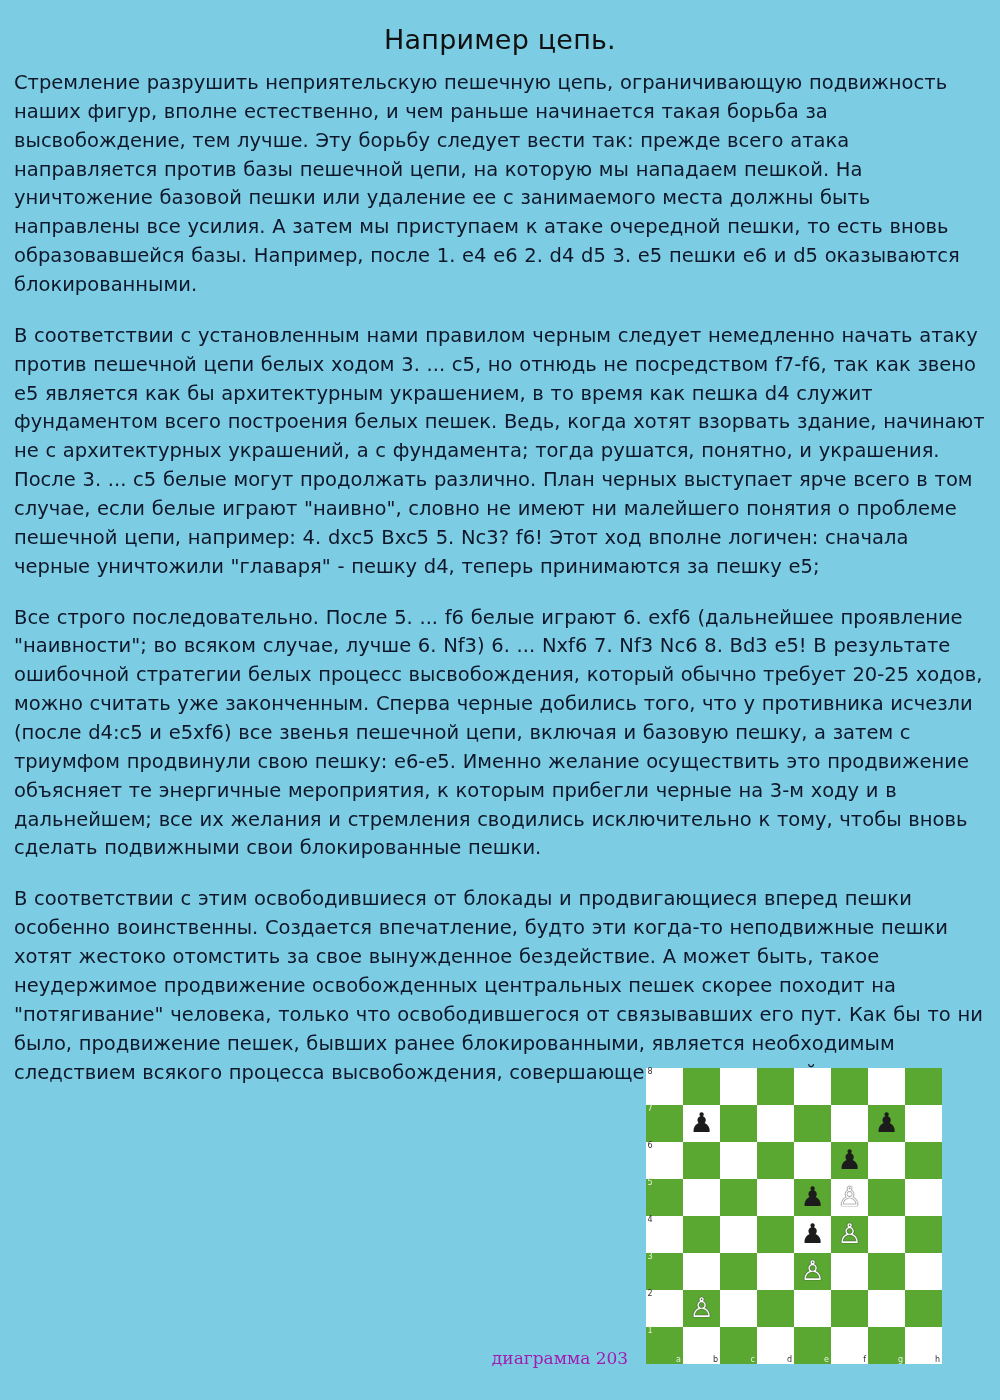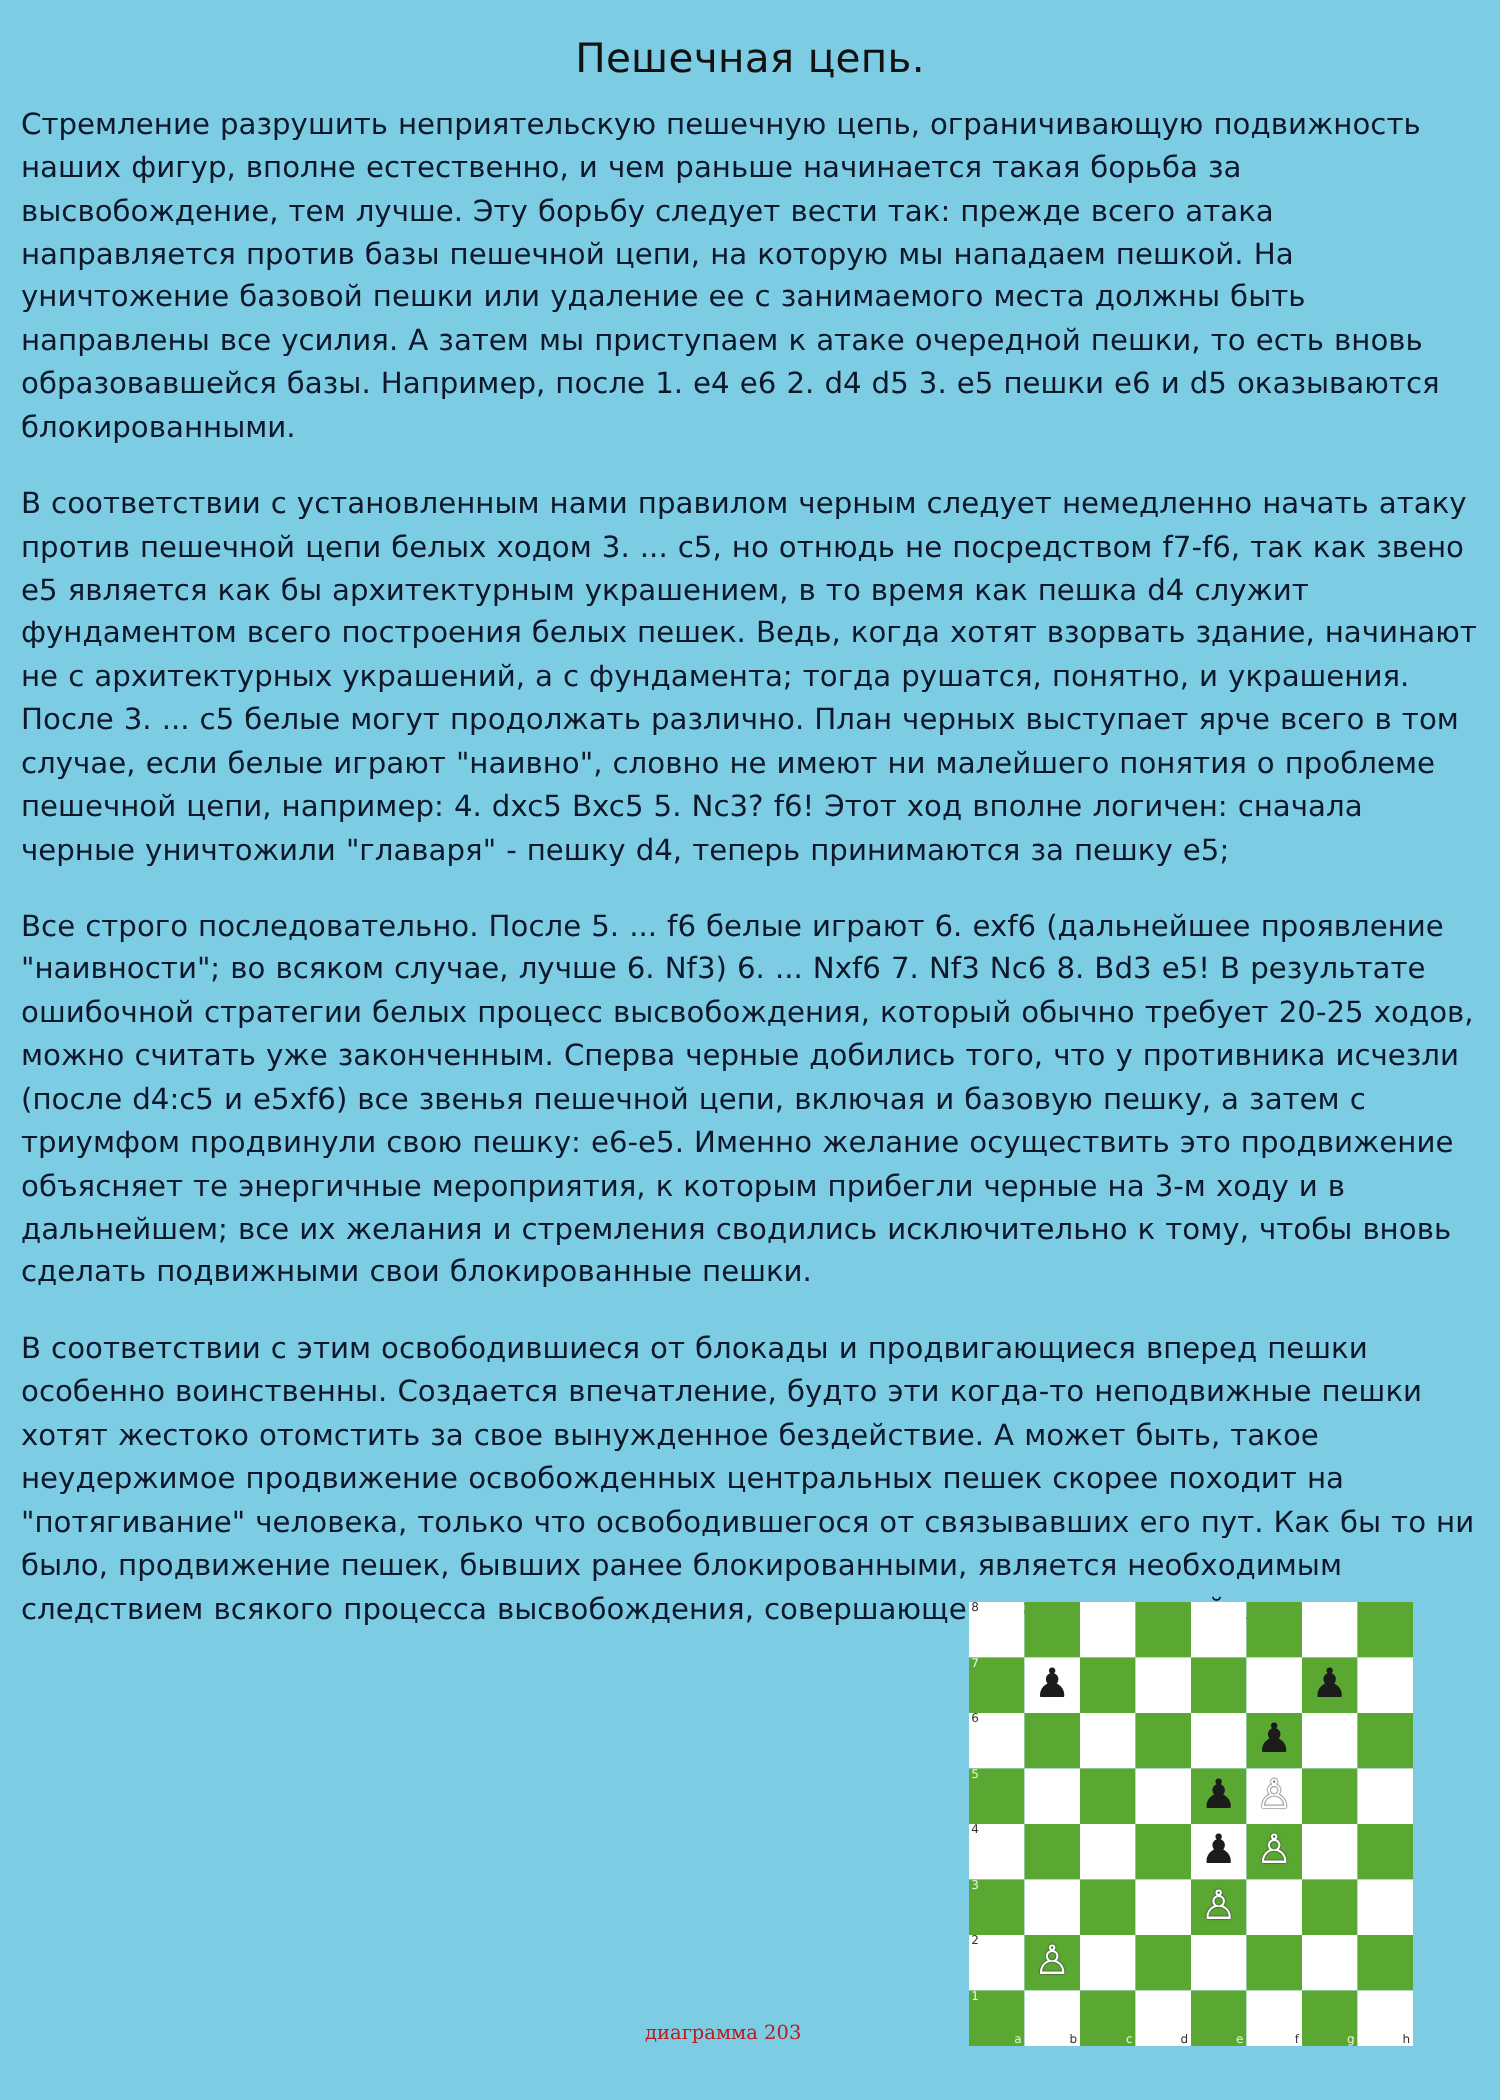--- a/index.html
+++ b/index.html
@@ -89,32 +89,32 @@
     bottom: 0px;
     font-size: 8px;
     color: #333;
   }
   .sq.dark .file-label { color: #e7f3de; }
   .caption {
     position: absolute;
     left: 430px;
     top: 1348px;
     width: 260px;
-    text-align: left;
+    text-align: center;
     font-family: "DejaVu Serif", serif;
-    font-size: 13px;
-    color: #b91c1c;
+    font-size: 17px;
+    color: #a21caf;
   }
 </style>
 </head>
 <body>
 
 <div class="page">
 
-  <h1 class="title">Пешечная цепь.</h1>
+  <h1 class="title">Например цепь.</h1>
 
   <p class="para">Стремление разрушить неприятельскую пешечную цепь, ограничивающую подвижность наших фигур, вполне естественно, и чем раньше начинается такая борьба за высвобождение, тем лучше. Эту борьбу следует вести так: прежде всего атака направляется против базы пешечной цепи, на которую мы нападаем пешкой. На уничтожение базовой пешки или удаление ее с занимаемого места должны быть направлены все усилия. А затем мы приступаем к атаке очередной пешки, то есть вновь образовавшейся базы. Например, после 1. e4 e6 2. d4 d5 3. e5 пешки e6 и d5 оказываются блокированными.</p>
   <p class="para">В соответствии с установленным нами правилом черным следует немедленно начать атаку против пешечной цепи белых ходом 3. ... c5, но отнюдь не посредством f7-f6, так как звено e5 является как бы архитектурным украшением, в то время как пешка d4 служит фундаментом всего построения белых пешек. Ведь, когда хотят взорвать здание, начинают не с архитектурных украшений, а с фундамента; тогда рушатся, понятно, и украшения. После 3. ... c5 белые могут продолжать различно. План черных выступает ярче всего в том случае, если белые играют "наивно", словно не имеют ни малейшего понятия о проблеме пешечной цепи, например: 4. dxc5 Bxc5 5. Nc3? f6! Этот ход вполне логичен: сначала черные уничтожили "главаря" - пешку d4, теперь принимаются за пешку e5;</p>
   <p class="para">Все строго последовательно. После 5. ... f6 белые играют 6. exf6 (дальнейшее проявление "наивности"; во всяком случае, лучше 6. Nf3) 6. ... Nxf6 7. Nf3 Nc6 8. Bd3 e5! В результате ошибочной стратегии белых процесс высвобождения, который обычно требует 20-25 ходов, можно считать уже законченным. Сперва черные добились того, что у противника исчезли (после d4:c5 и e5xf6) все звенья пешечной цепи, включая и базовую пешку, а затем с триумфом продвинули свою пешку: e6-e5. Именно желание осуществить это продвижение объясняет те энергичные мероприятия, к которым прибегли черные на 3-м ходу и в дальнейшем; все их желания и стремления сводились исключительно к тому, чтобы вновь сделать подвижными свои блокированные пешки.</p>
   <p class="para">В соответствии с этим освободившиеся от блокады и продвигающиеся вперед пешки особенно воинственны. Создается впечатление, будто эти когда-то неподвижные пешки хотят жестоко отомстить за свое вынужденное бездействие. А может быть, такое неудержимое продвижение освобожденных центральных пешек скорее походит на "потягивание" человека, только что освободившегося от связывавших его пут. Как бы то ни было, продвижение пешек, бывших ранее блокированными, является необходимым следствием всякого процесса высвобождения, совершающегося в пешечной цепи.</p>
 
   <div class="board-wrap">
     <div class="board" id="chessboard">
         <div class="sq light">
           <span class="rank-label">8</span>

